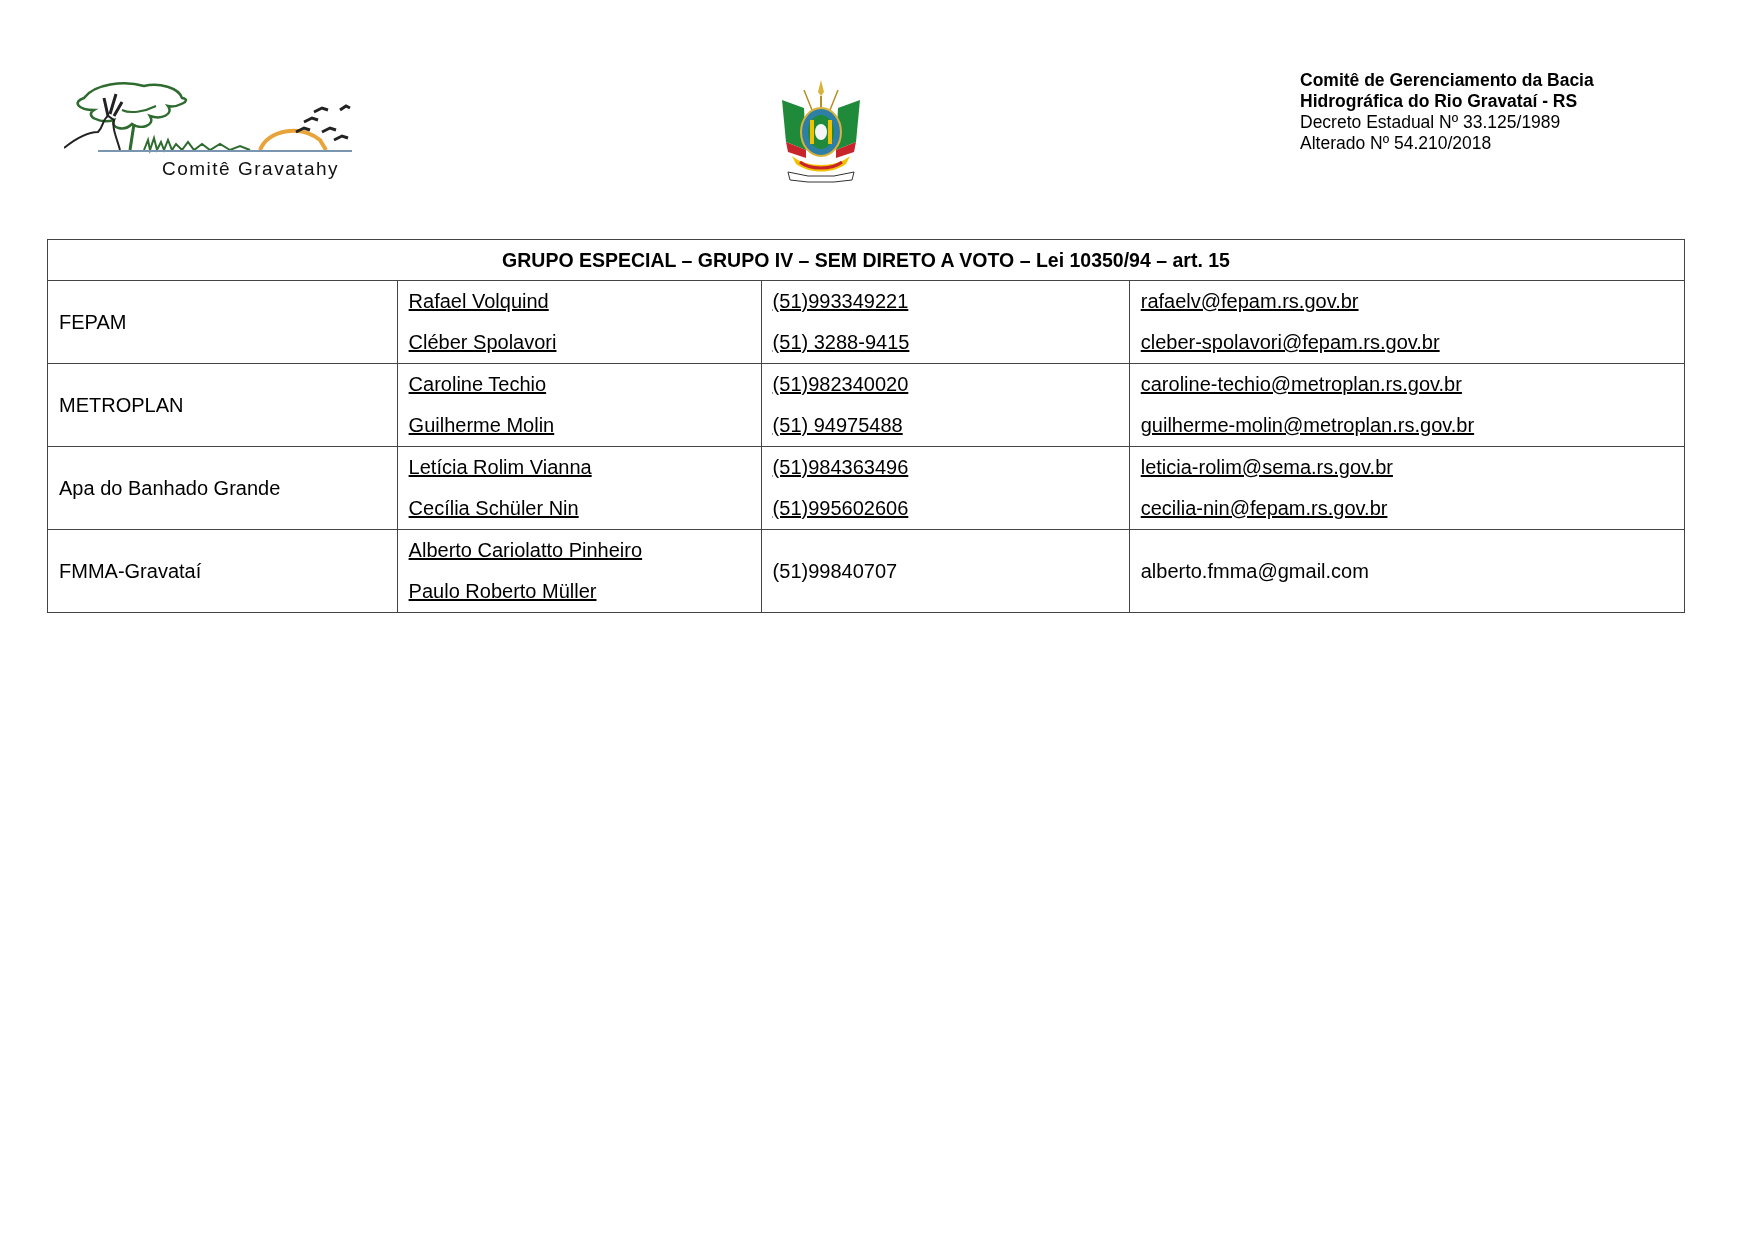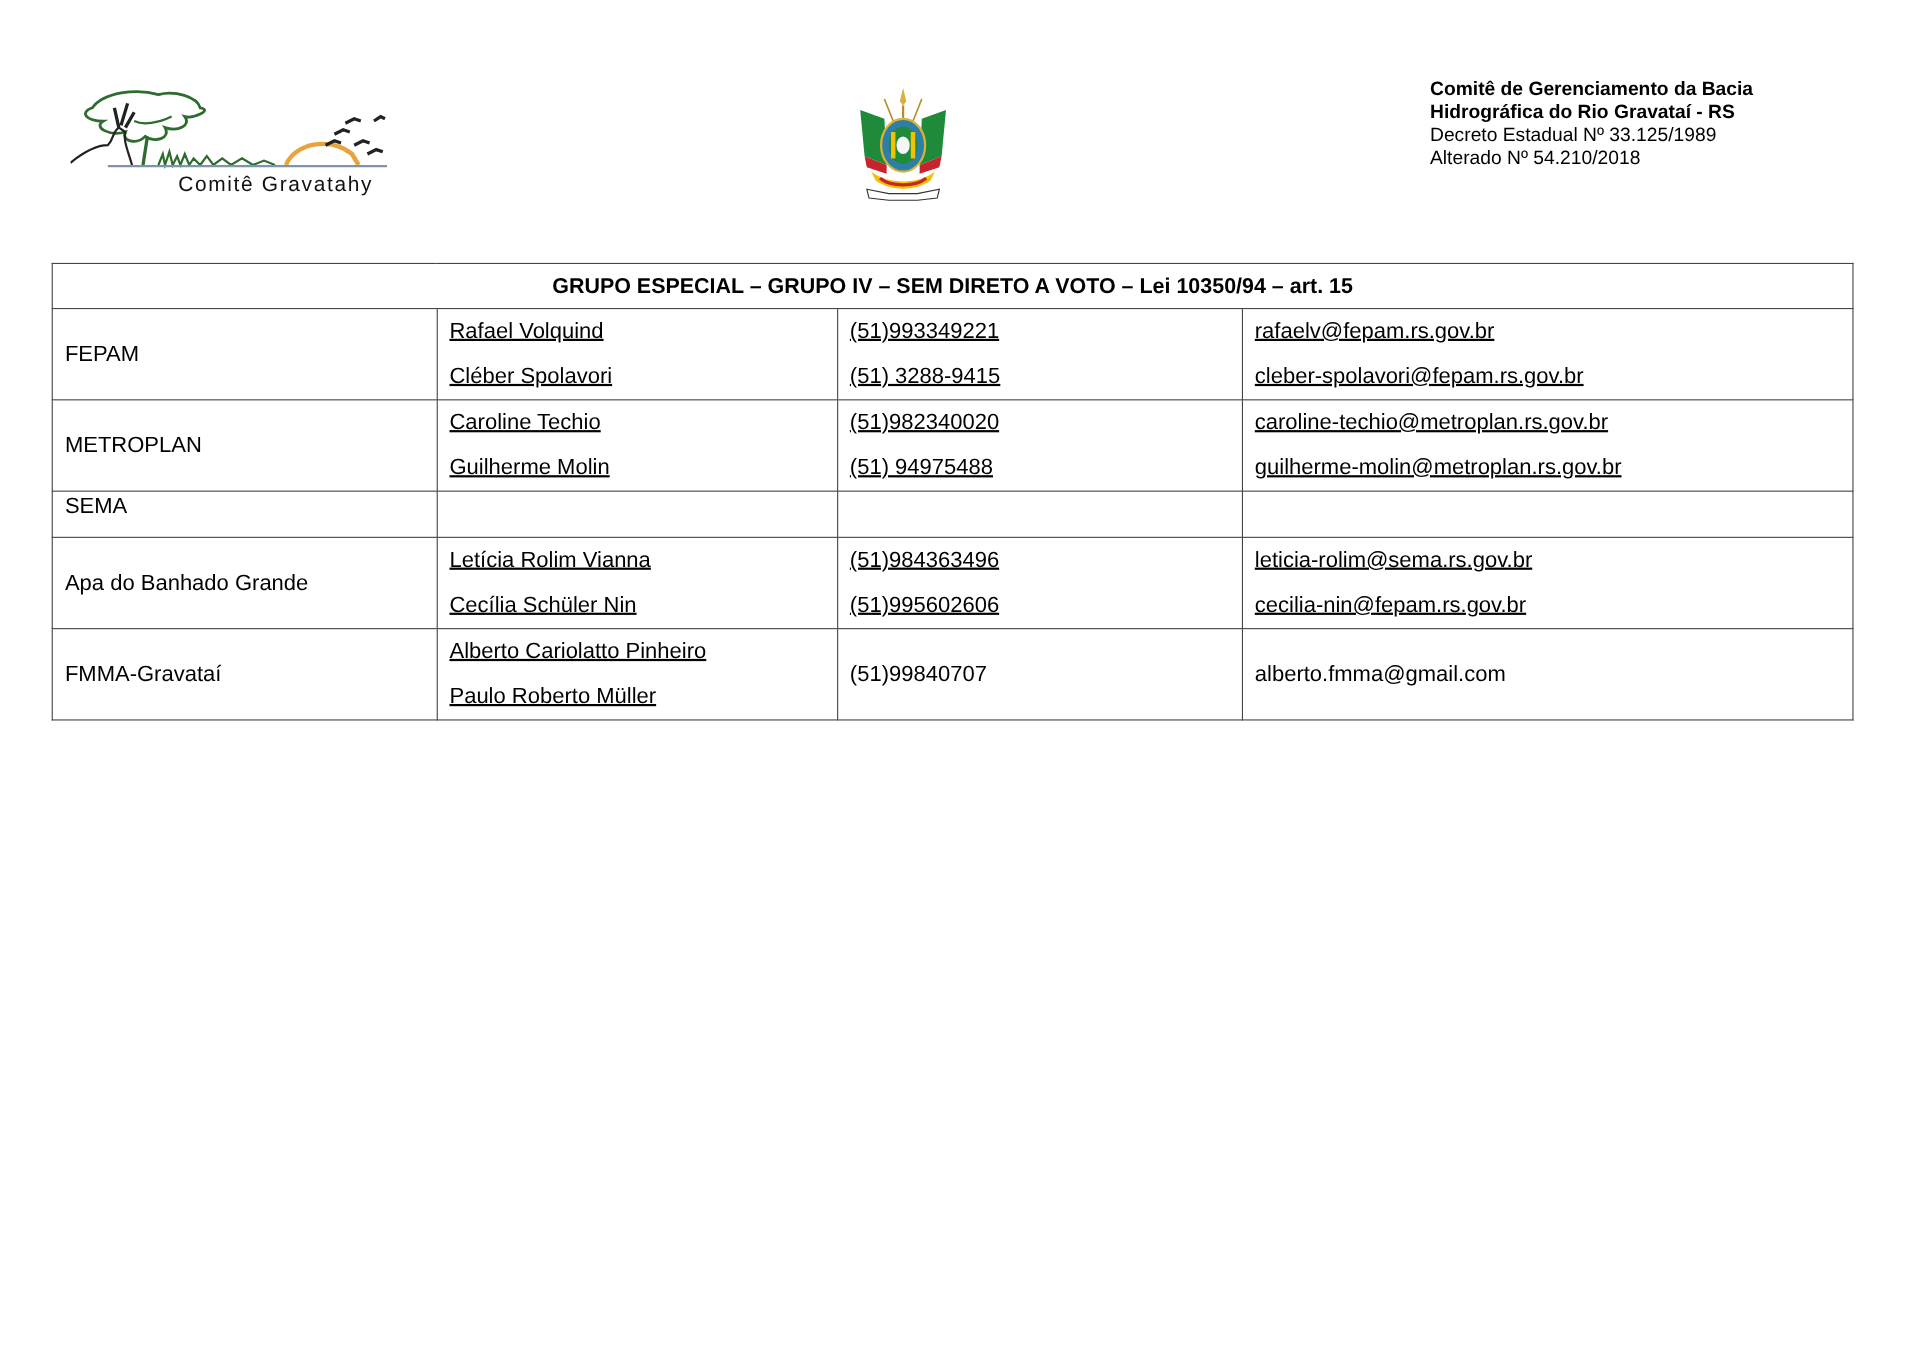--- a/index.html
+++ b/index.html
@@ -188,26 +188,20 @@
     <td>
       <span class="cell-line">(51)982340020</span>
       <span class="cell-line">(51) 94975488</span>
     </td>
     <td>
       <span class="cell-line">caroline-techio@metroplan.rs.gov.br</span>
       <span class="cell-line">guilherme-molin@metroplan.rs.gov.br</span>
     </td>
   </tr>
 
-  <tr class="one-line">
-    <td><span class="cell-single">SEMA</span></td>
-    <td></td>
-    <td></td>
-    <td></td>
-  </tr>
 
   <tr class="two-line">
     <td><span>Apa do Banhado Grande</span></td>
     <td>
       <span class="cell-line">Letícia Rolim Vianna</span>
       <span class="cell-line">Cecília Schüler Nin</span>
     </td>
     <td>
       <span class="cell-line">(51)984363496</span>
       <span class="cell-line">(51)995602606</span>

